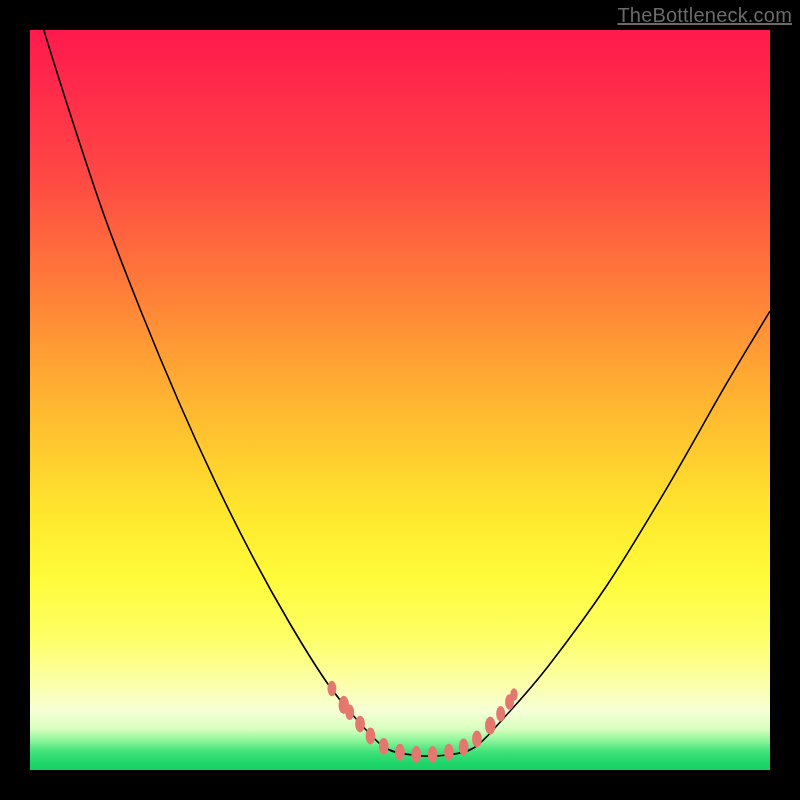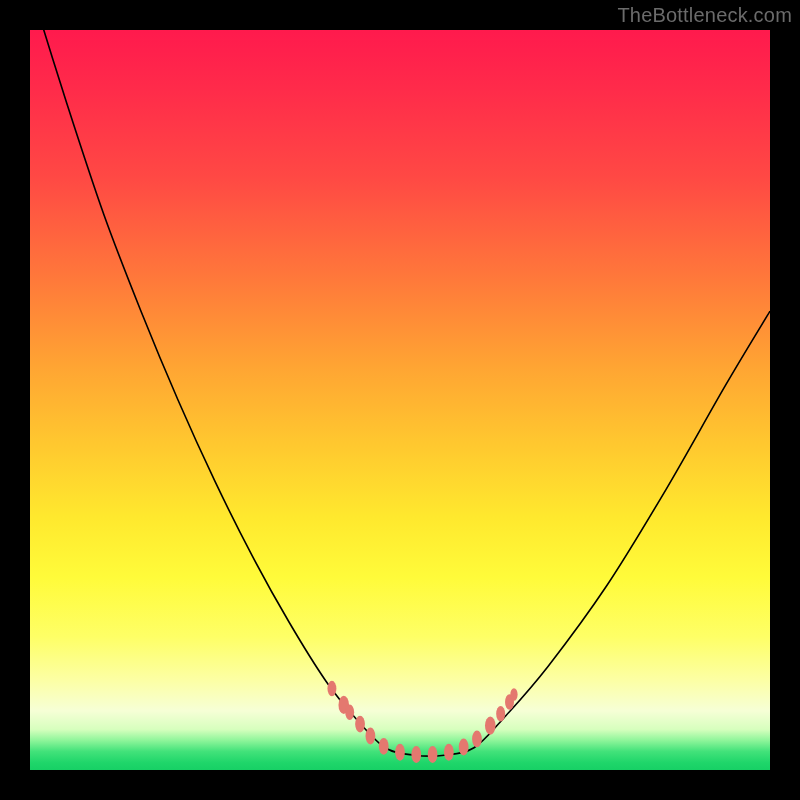--- a/index.html
+++ b/index.html
@@ -45,20 +45,21 @@
     );
   }
   .watermark {
     position: absolute;
     top: 4px;
     right: 8px;
     color: #6b6b6b;
     font-size: 20px;
     letter-spacing: 0.2px;
     user-select: none;
+    text-decoration: underline;
   }
   svg.curve {
     position: absolute;
     left: 0;
     top: 0;
     width: 740px;
     height: 740px;
     overflow: visible;
   }
   .curve-path {

